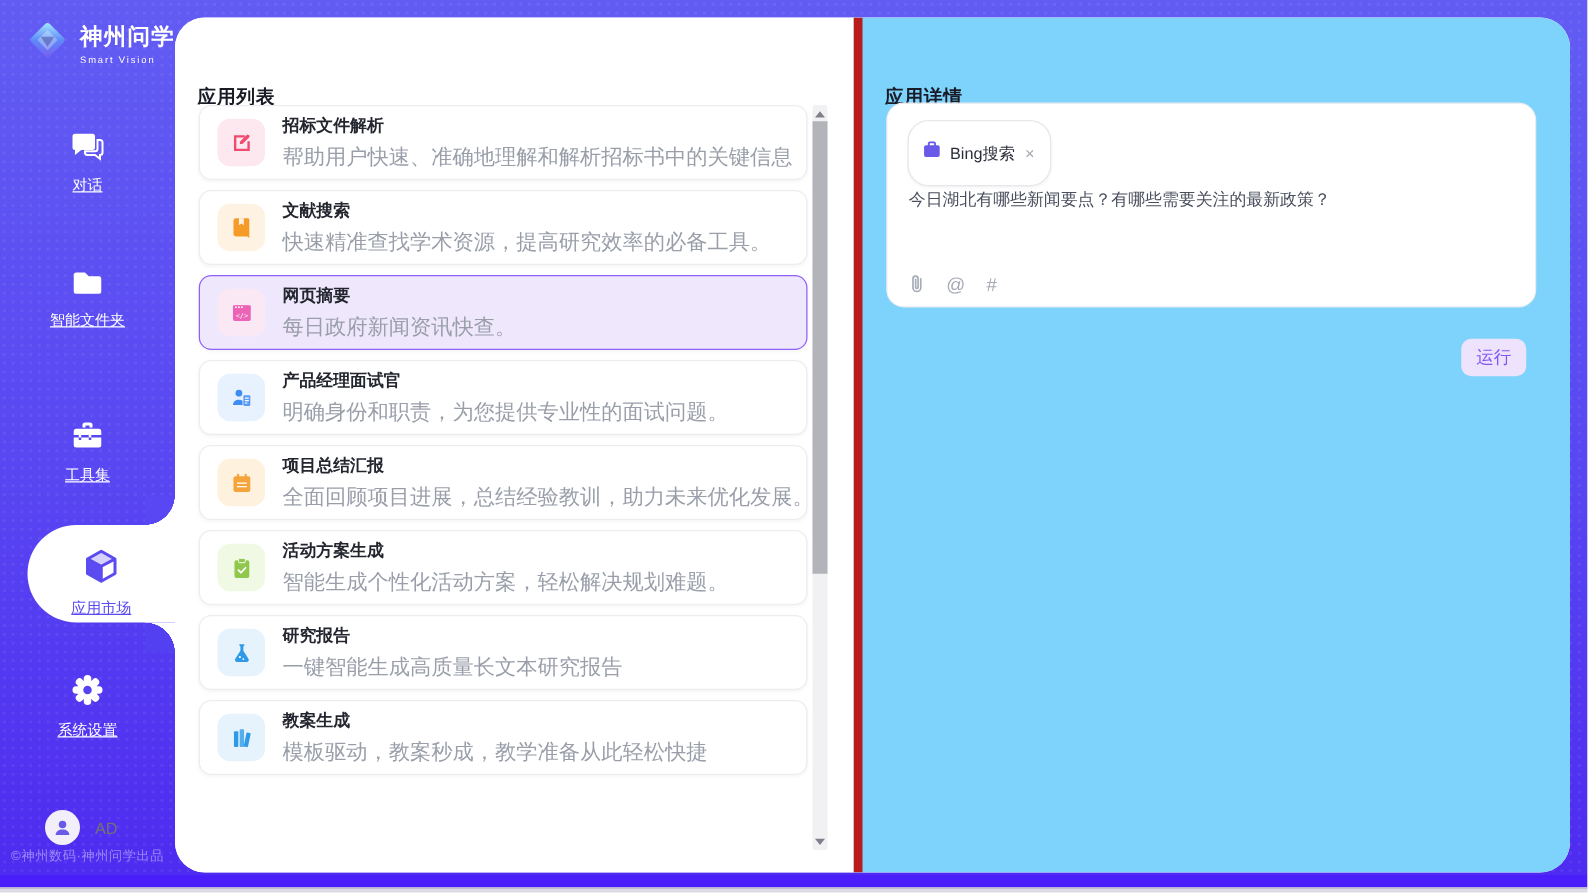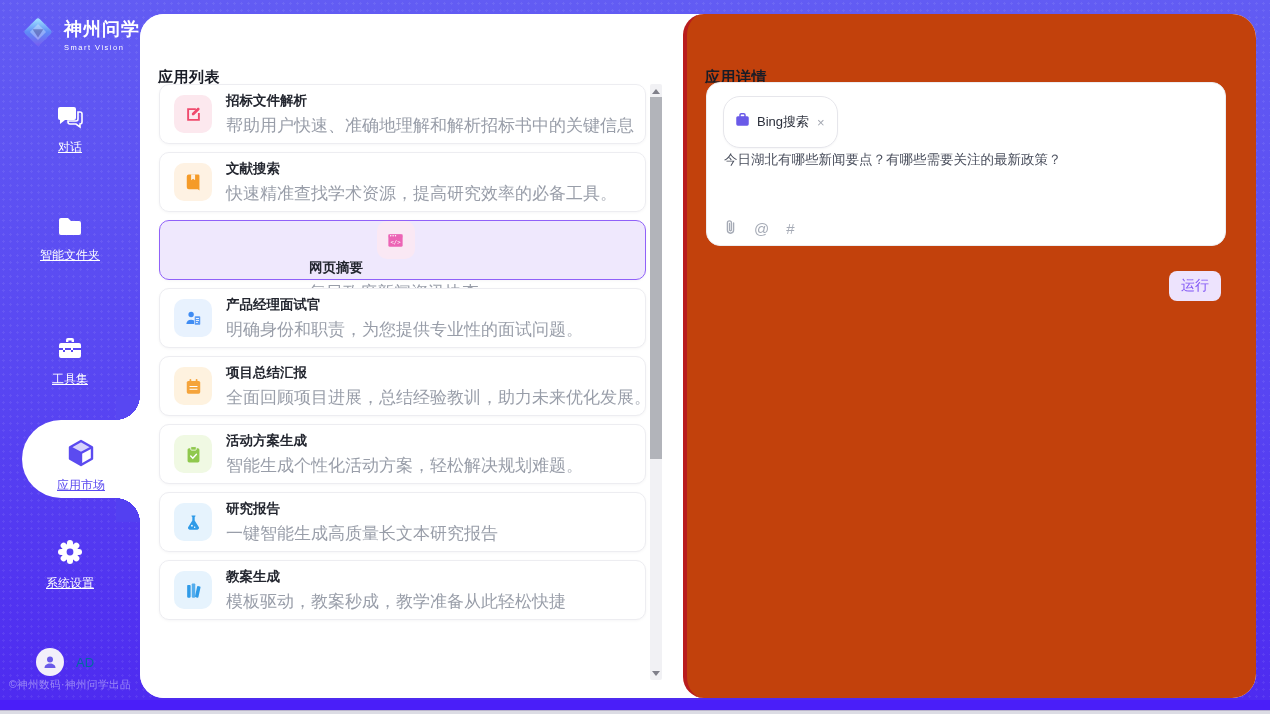--- a/index.html
+++ b/index.html
@@ -13,30 +13,30 @@
   .frame .dots { position:absolute; inset:0;
            background-image:radial-gradient(rgba(255,255,255,0.07) 1px, transparent 1.3px);
            background-size:7px 7px; }
   .bottom-bar { position:absolute; left:0; top:700px; width:1270px; height:10px; background:#4A1EF9; }
   .bottom-strip { position:absolute; left:0; top:710px; width:1270px; height:4px; background:#DCDCE4; border-top:1px solid #BBB5CC; }
 
   
   .content { position:absolute; left:140px; top:14px; width:1116px; height:684px;
              background:#FFFFFF; border-radius:24px; overflow:hidden; display:flex; }
   .list-panel { position:relative; width:543px; height:100%; background:#FFFFFF; }
-  .detail-panel { position:relative; flex:1; height:100%; background:#c2410c; border-left:4px solid #b91c1c;border-radius:21px; }
+  .detail-panel { position:relative; flex:1; height:100%; background:#7dd3fc; border-left:7px solid #b91c1c; }
 
   .panel-title { position:absolute; left:18px; top:26px; font-size:15px; font-weight:bold; color:#191C26; letter-spacing:0.5px;margin-top:28px; }
 
   
   .app-list { position:absolute; left:19px; top:70px; width:487px; }
   .app-card { position:relative; display:flex; align-items:center; height:60px; margin-bottom:8px;
               background:#FFFFFF; border:1px solid #EDEDF1; border-radius:10px; padding:0 14px;
               box-shadow:0 1px 3px rgba(25,25,60,0.04); cursor:pointer; }
-  .app-card.selected { background:#EFE8FD; border:1px solid #9061F9;flex-direction:column; }
+  .app-card.selected { background:#EFE8FD; border:1px solid #9061F9; }
   .app-icon { width:38px; height:38px; border-radius:10px; margin-right:14px; flex:0 0 38px;
               display:flex; align-items:center; justify-content:center; }
   .app-texts { display:flex; flex-direction:column; gap:4px; min-width:0; }
   .app-title { font-size:13.5px; font-weight:bold; color:#23262F; }
   .app-desc { font-size:17px; color:#999EA9; white-space:nowrap; }
 
   
   .scrollbar { position:absolute; right:21px; top:70px; width:12px; height:596px; background:#F1F1F4; border-radius:2px; }
   .sb-arrow { position:absolute; left:0; width:12px; height:12px; display:flex; align-items:center; justify-content:center; cursor:pointer; }
   .sb-arrow.up { top:1px; } .sb-arrow.down { bottom:1px; }
@@ -71,21 +71,21 @@
   .nav-bubble { position:absolute; left:22px; right:0; top:420px; height:78px; background:#FFFFFF;
                 border-radius:39px 0 0 39px; text-align:center; cursor:pointer; }
   .nav-bubble::before { content:''; position:absolute; top:-24px; right:0; width:24px; height:24px;
                 background:radial-gradient(circle 24px at 0 0, #5847F2 99%, #FFFFFF 100%); }
   .nav-bubble::after { content:''; position:absolute; bottom:-24px; right:0; width:24px; height:24px;
                 background:radial-gradient(circle 24px at 0 100%, #5340F1 99%, #FFFFFF 100%); }
   .nav-bubble .nav-label { color:#5B4BF0; }
   .nav-bubble .inner { padding-top:18px; }
   .user-row { position:absolute; left:36px; top:648px; display:flex; align-items:center; gap:12px; cursor:pointer; }
   .avatar-circle { width:28px; height:28px; border-radius:50%; background:#F2EFFA; display:flex; align-items:center; justify-content:center; }
-  .user-name { font-size:13px; color:#0369a1; }
+  .user-name { font-size:13px; color:#737373; }
   .sidebar-footer { position:absolute; left:0; bottom:8px; width:140px; text-align:center;
                     font-size:10.5px; color:rgba(255,255,255,0.42); letter-spacing:0.5px; }
 </style>
 </head>
 <body>
 
 <div class="screen">
   <div class="frame">
       <div class="dots"></div>
     </div>

